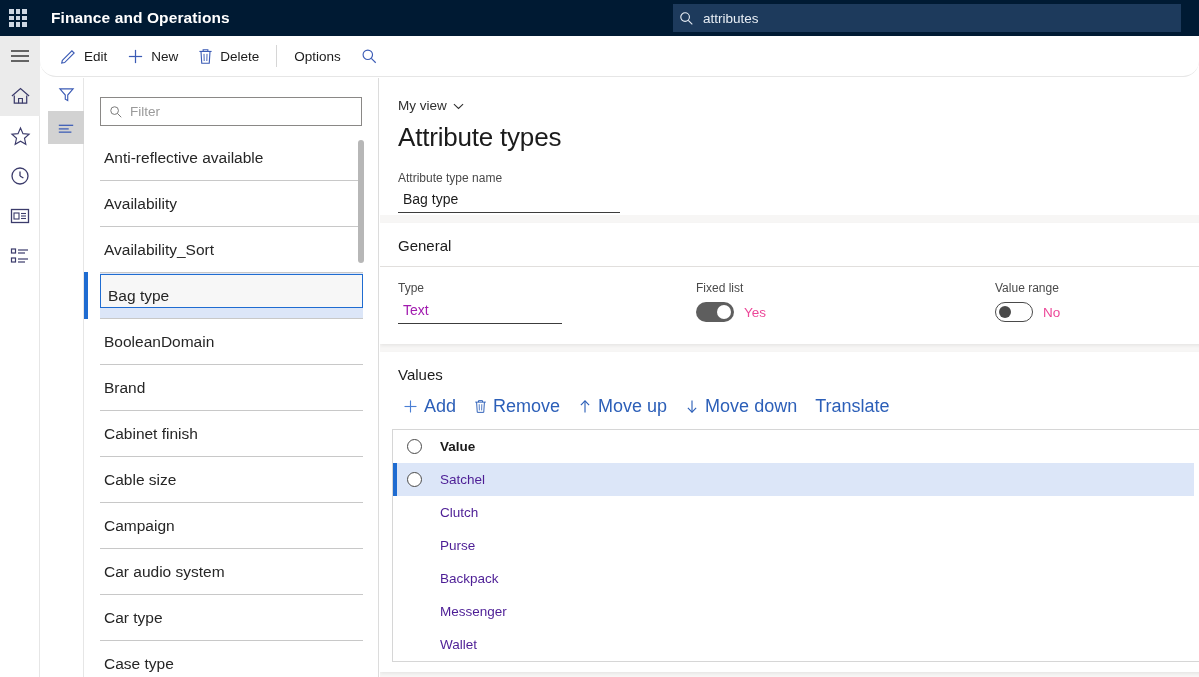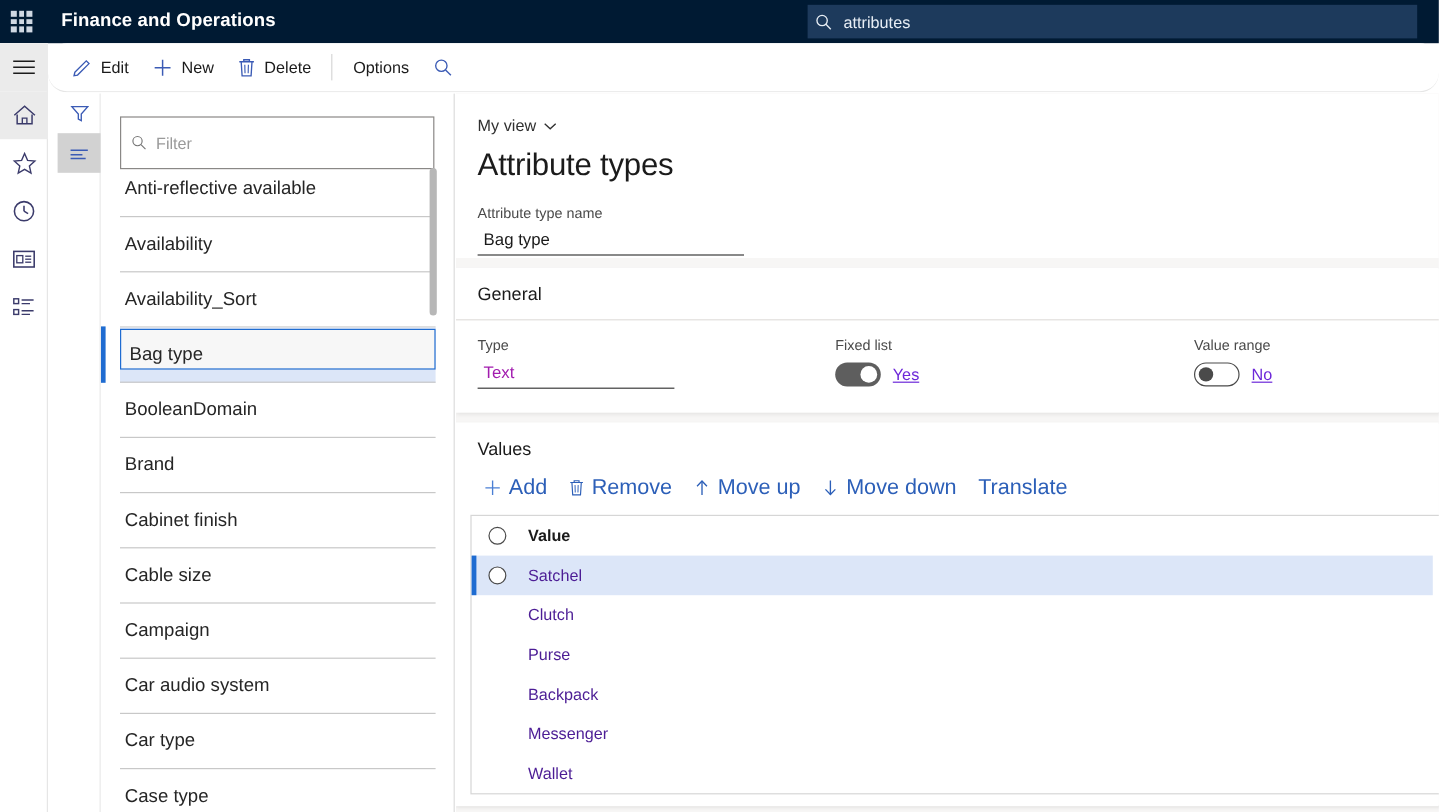--- a/index.html
+++ b/index.html
@@ -110,21 +110,21 @@
 
   #list-panel {
     position: absolute; left: 84px; top: 78px;
     width: 295px; height: 599px;
     background: #ffffff;
     border-right: 1px solid #dcdcdc;
     overflow: hidden;
   }
   #filter-box {
     position: absolute; left: 16px; top: 19px;
-    width: 262px; height: 44px;
+    width: 262px; height: 29px;
     border: 1px solid #8a8886;
     background: #ffffff;
     display: flex; align-items: center;
     padding: 0 8px;
     cursor: text;
   }
   #filter-box .mag { margin-right: 7px; display: flex; }
   #filter-placeholder { color: #9a9a9a; font-size: 13.5px; }
 
   #list-items {
@@ -254,21 +254,21 @@
     width: 14px; height: 14px; border-radius: 7px;
     background: #ffffff;
   }
   .toggle.off { background: #ffffff; border: 1px solid #4a4a4a; }
   .toggle.off .knob {
     position: absolute; left: 3px; top: 3px;
     width: 12px; height: 12px; border-radius: 6px;
     background: #4a4a4a;
   }
   .toggle-text {
-    margin-left: 10px; font-size: 13.5px; color: #6d28d9; text-decoration: underline;
+    margin-left: 10px; font-size: 13.5px; color: #ec4899;
   }
 
   #values-toolbar {
     display: flex; align-items: center;
     padding: 0 0 0 14px;
     height: 34px;
   }
   .vt-item {
     display: flex; align-items: center;
     height: 30px; padding: 0 9px;

